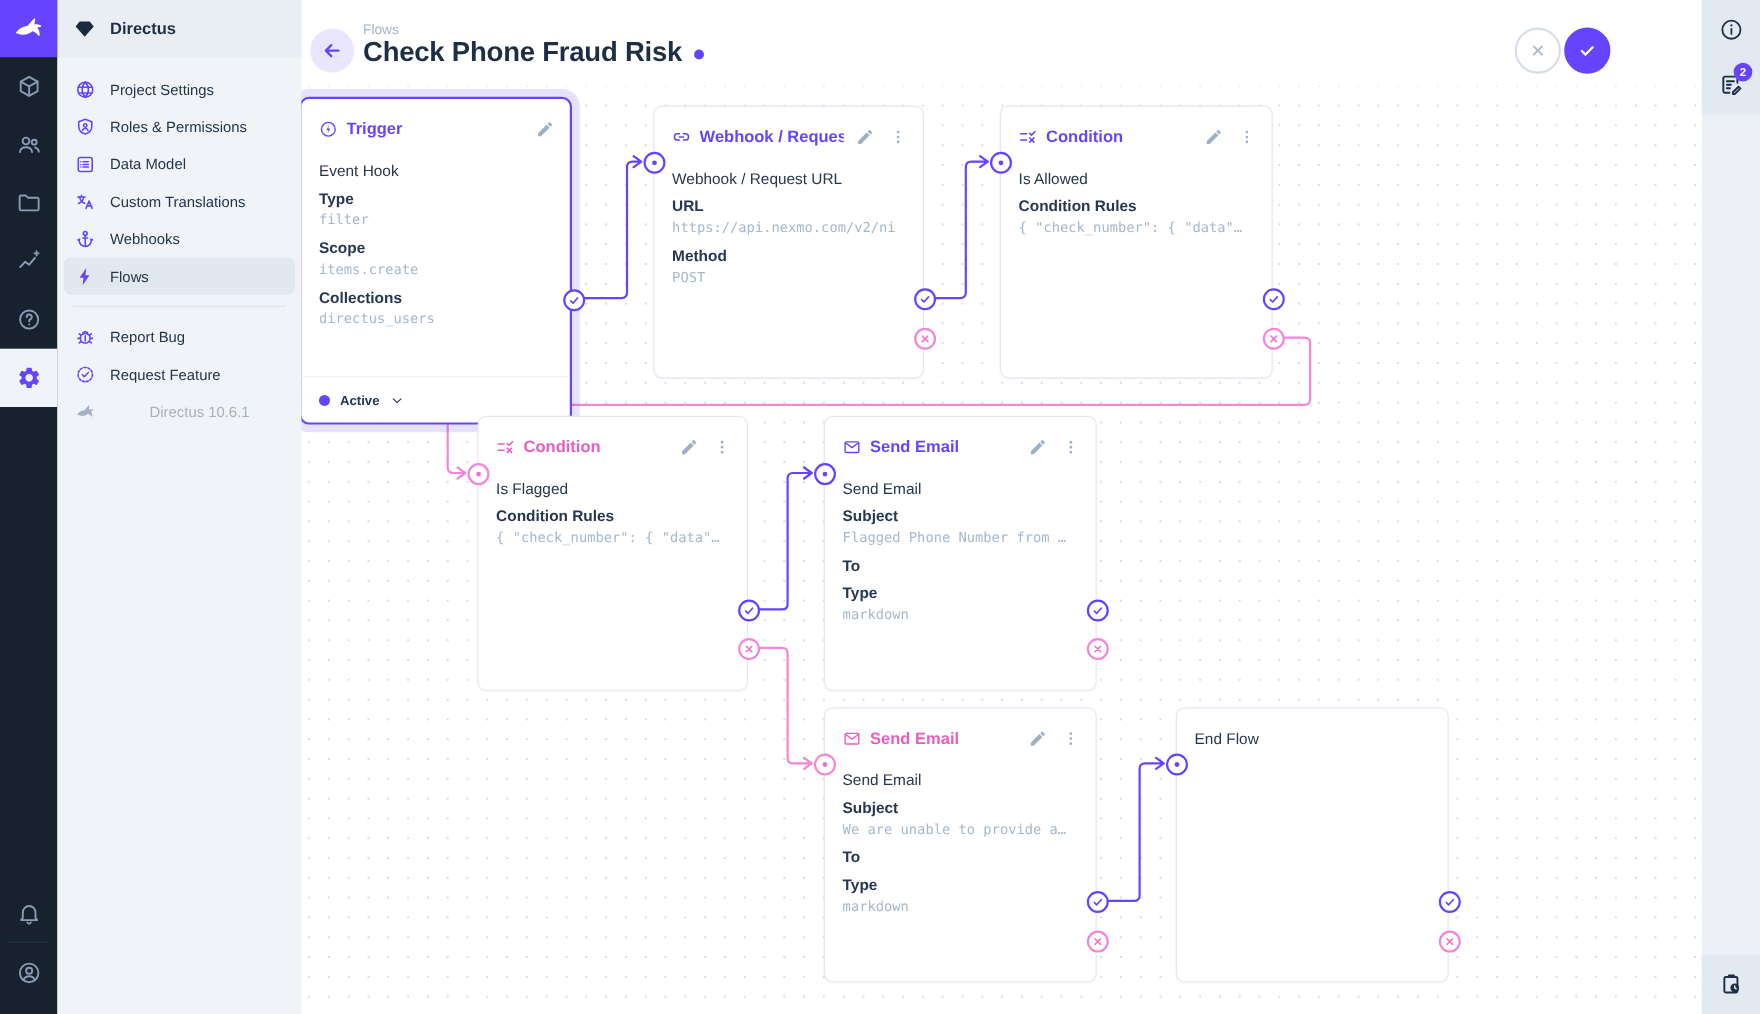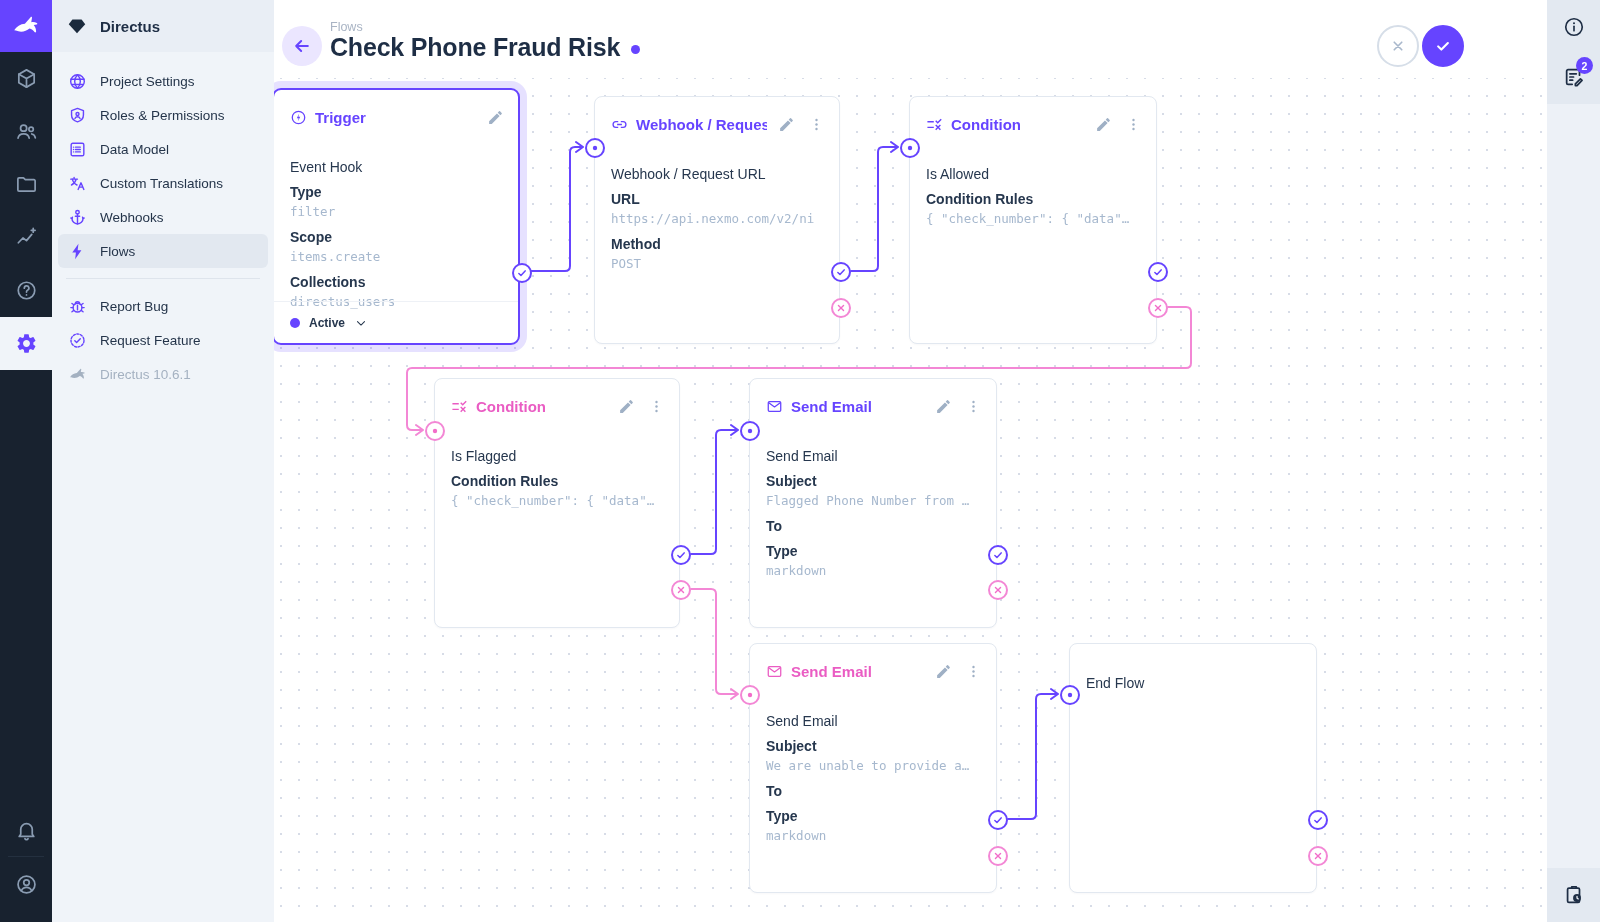--- a/index.html
+++ b/index.html
@@ -23,21 +23,21 @@
   .nav-title { height:52px; background:#e9eef5; display:flex; align-items:center; padding:0 12px 0 14px; gap:12px; cursor:pointer; }
   .nav-title svg { width:22px; height:22px; color:#1b2a3d; }
   .nav-title .nav-project { font-size:15px; font-weight:700; color:#1e2e45; }
   .nav-list { padding:12px 0 0 0; }
   .nav-item { height:34px; margin:0 6px; border-radius:6px; display:flex; align-items:center; gap:13px; padding:0 10px; cursor:pointer; }
   .nav-item svg { width:19px; height:19px; color:#6644ff; flex:none; }
   .nav-item .nav-label { font-size:13.5px; color:#24344a; white-space:nowrap; overflow:hidden; }
   .nav-item.active { background:#e2e8f0; }
   .nav-sep { height:1px; background:#dee4ec; margin:10px 14px; }
   .nav-item.dimmed svg { color:#a4b1c1; }
-  .nav-item.dimmed .nav-label { color:#a4b1c1; }
+  .nav-item.dimmed .nav-label { color:#a4b1c1;margin-left:36px; }
 
   
   .main-header { position:absolute; left:245px; top:0; width:1302px; height:78px; background:#fff; z-index:4; }
   .back-btn { position:absolute; left:37px; top:26px; width:40px; height:40px; border-radius:50%; background:#ebe6ff; border:none; display:flex; align-items:center; justify-content:center; cursor:pointer; }
   .back-btn svg { width:20px; height:20px; color:#6644ff; }
   .crumb { position:absolute; left:85px; top:20px; font-size:12.5px; color:#a9b4c4; }
   .title-row { position:absolute; left:85px; top:33px; display:flex; align-items:center; gap:11px; }
   .page-title { font-size:25px; font-weight:700; color:#1e2e45; letter-spacing:-.2px; }
   .unsaved-dot { width:9px; height:9px; border-radius:50%; background:#6644ff; margin-top:3px; }
   .hdr-actions { position:absolute; right:83px; top:25px; display:flex; gap:3px; }
@@ -62,21 +62,21 @@
   
   .node { position:absolute; background:#fff; border:1px solid #e2e8f0; border-radius:8px; z-index:2; box-shadow:0 1px 2px rgba(23,41,64,.03); }
   .node.trigger-node { border:2px solid #6644ff; box-shadow:0 0 0 7px rgba(102,68,255,.16); border-radius:9px; }
   .node-head { display:flex; align-items:center; gap:8px; padding:16px 12px 0 16px; }
   .node-head svg.type-icon { width:17px; height:17px; color:#6644ff; flex:none; }
   .node-title { font-size:15px; font-weight:700; color:#6644ff; white-space:nowrap; overflow:hidden; flex:1 1 auto; }
   .node-head.pink svg.type-icon, .node-head.pink .node-title { color:#ea5cc3; }
   .head-btn { border:none; background:none; color:#9fb0c5; width:22px; height:22px; display:flex; align-items:center; justify-content:center; cursor:pointer; flex:none; padding:0; }
   .head-btn svg { width:17px; height:17px; }
   .node-rows { padding:13px 16px 0 16px; overflow:hidden; }
-  .row-plain { font-size:14px; color:#26374e; line-height:20px; margin-top:16px; }
+  .row-plain { font-size:14px; color:#26374e; line-height:20px; margin-top:4px; }
   .row-label { font-size:14px; font-weight:700; color:#26374e; line-height:20px; margin-top:5px; }
   .row-mono { font-family:"DejaVu Sans Mono",monospace; font-size:12.5px; color:#a6b8ce; line-height:20px; white-space:nowrap; overflow:hidden; }
   .node-footer { position:absolute; left:0; right:0; bottom:0; height:42px; border-top:1px solid #eef1f6; display:flex; align-items:center; gap:9px; padding:0 16px; cursor:pointer; }
   .status-dot { width:10px; height:10px; border-radius:50%; background:#6644ff; }
   .footer-label { font-size:12px; font-weight:600; color:#26374e; }
   .node-footer svg { width:14px; height:14px; color:#26374e; }
 
   
   .conn { position:absolute; width:20px; height:20px; border-radius:50%; background:#fff; border:2px solid #6644ff; display:flex; align-items:center; justify-content:center; cursor:pointer; z-index:3; }
   .conn svg { width:12px; height:12px; }
@@ -90,21 +90,21 @@
   <div class="canvas-dots"></div>
   <svg class="edges" id="edges-svg" viewBox="0 0 1600 922">
       <path d="M531 271 L565 271 Q570 271 570 266 L570 152 Q570 147 575 147 L582 147 M576 142 L583 147 L576 152" stroke="#6644ff" stroke-width="2" fill="none" stroke-linecap="round" stroke-linejoin="round"></path>
       <path d="M851 271 L873 271 Q878 271 878 266 L878 152 Q878 147 883 147 L897 147 M891 142 L898 147 L891 152" stroke="#6644ff" stroke-width="2" fill="none" stroke-linecap="round" stroke-linejoin="round"></path>
       <path d="M1168 307 L1186 307 Q1191 307 1191 312 L1191 363 Q1191 368 1186 368 L412 368 Q407 368 407 373 L407 425 Q407 430 412 430 L422 430 M416 425 L423 430 L416 435" stroke="#f387d5" stroke-width="2" fill="none" stroke-linecap="round" stroke-linejoin="round"></path>
       <path d="M691 554 L711 554 Q716 554 716 549 L716 435 Q716 430 721 430 L737 430 M731 425 L738 430 L731 435" stroke="#6644ff" stroke-width="2" fill="none" stroke-linecap="round" stroke-linejoin="round"></path>
       <path d="M691 589 L711 589 Q716 589 716 594 L716 689 Q716 694 721 694 L737 694 M731 689 L738 694 L731 699" stroke="#f387d5" stroke-width="2" fill="none" stroke-linecap="round" stroke-linejoin="round"></path>
       <path d="M1008 819 L1031 819 Q1036 819 1036 814 L1036 699 Q1036 694 1041 694 L1057 694 M1051 689 L1058 694 L1051 699" stroke="#6644ff" stroke-width="2" fill="none" stroke-linecap="round" stroke-linejoin="round"></path>
     </svg>
   <div id="nodes-layer">
-      <div class="node trigger-node" style="left: 272px; top: 88px; width: 248px; height: 257px;">
+      <div class="node trigger-node" style="left: 272px; top: 88px; width: 248px; height: 298px;">
         <div class="node-head">
           <svg viewBox="0 0 24 24" class="type-icon">
             <g fill="none" stroke="currentColor" stroke-width="1.8" stroke-linecap="round" stroke-linejoin="round">
               <circle cx="12" cy="12" r="8.8"></circle>
             </g>
             <path fill="currentColor" d="M12.8 6.6 9.6 13h2.5l-.9 4.4 3.3-6.4h-2.6l.9-4.4z"></path>
           </svg>
           <span class="node-title">Trigger</span>
           <button class="head-btn">
             <svg viewBox="0 0 24 24">

